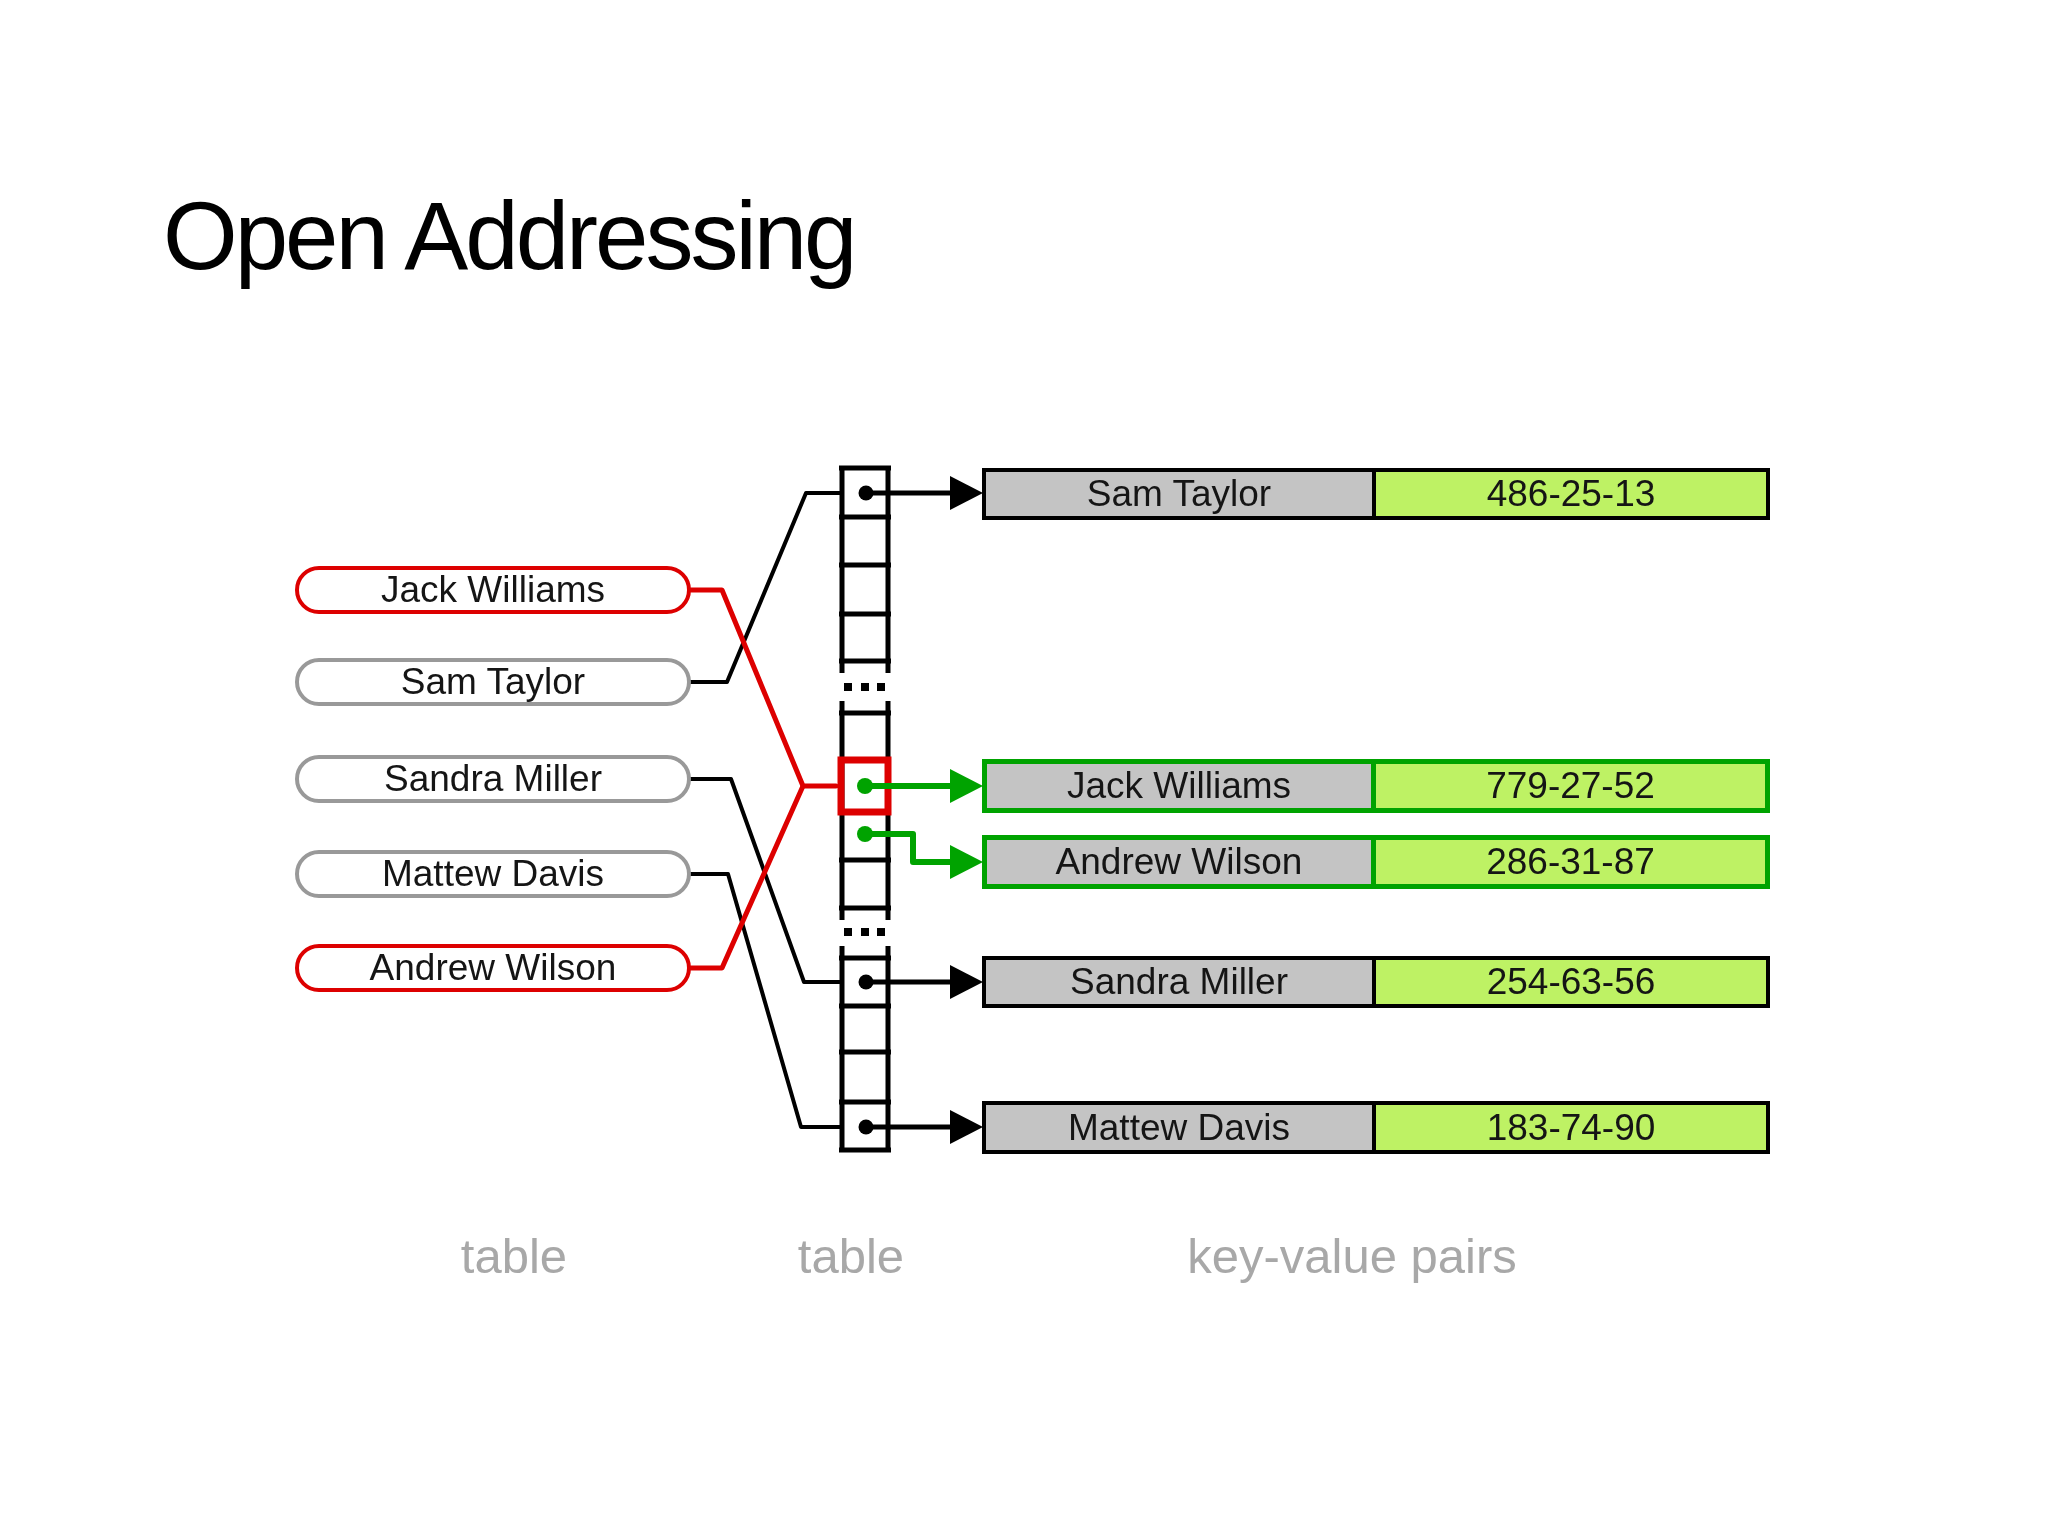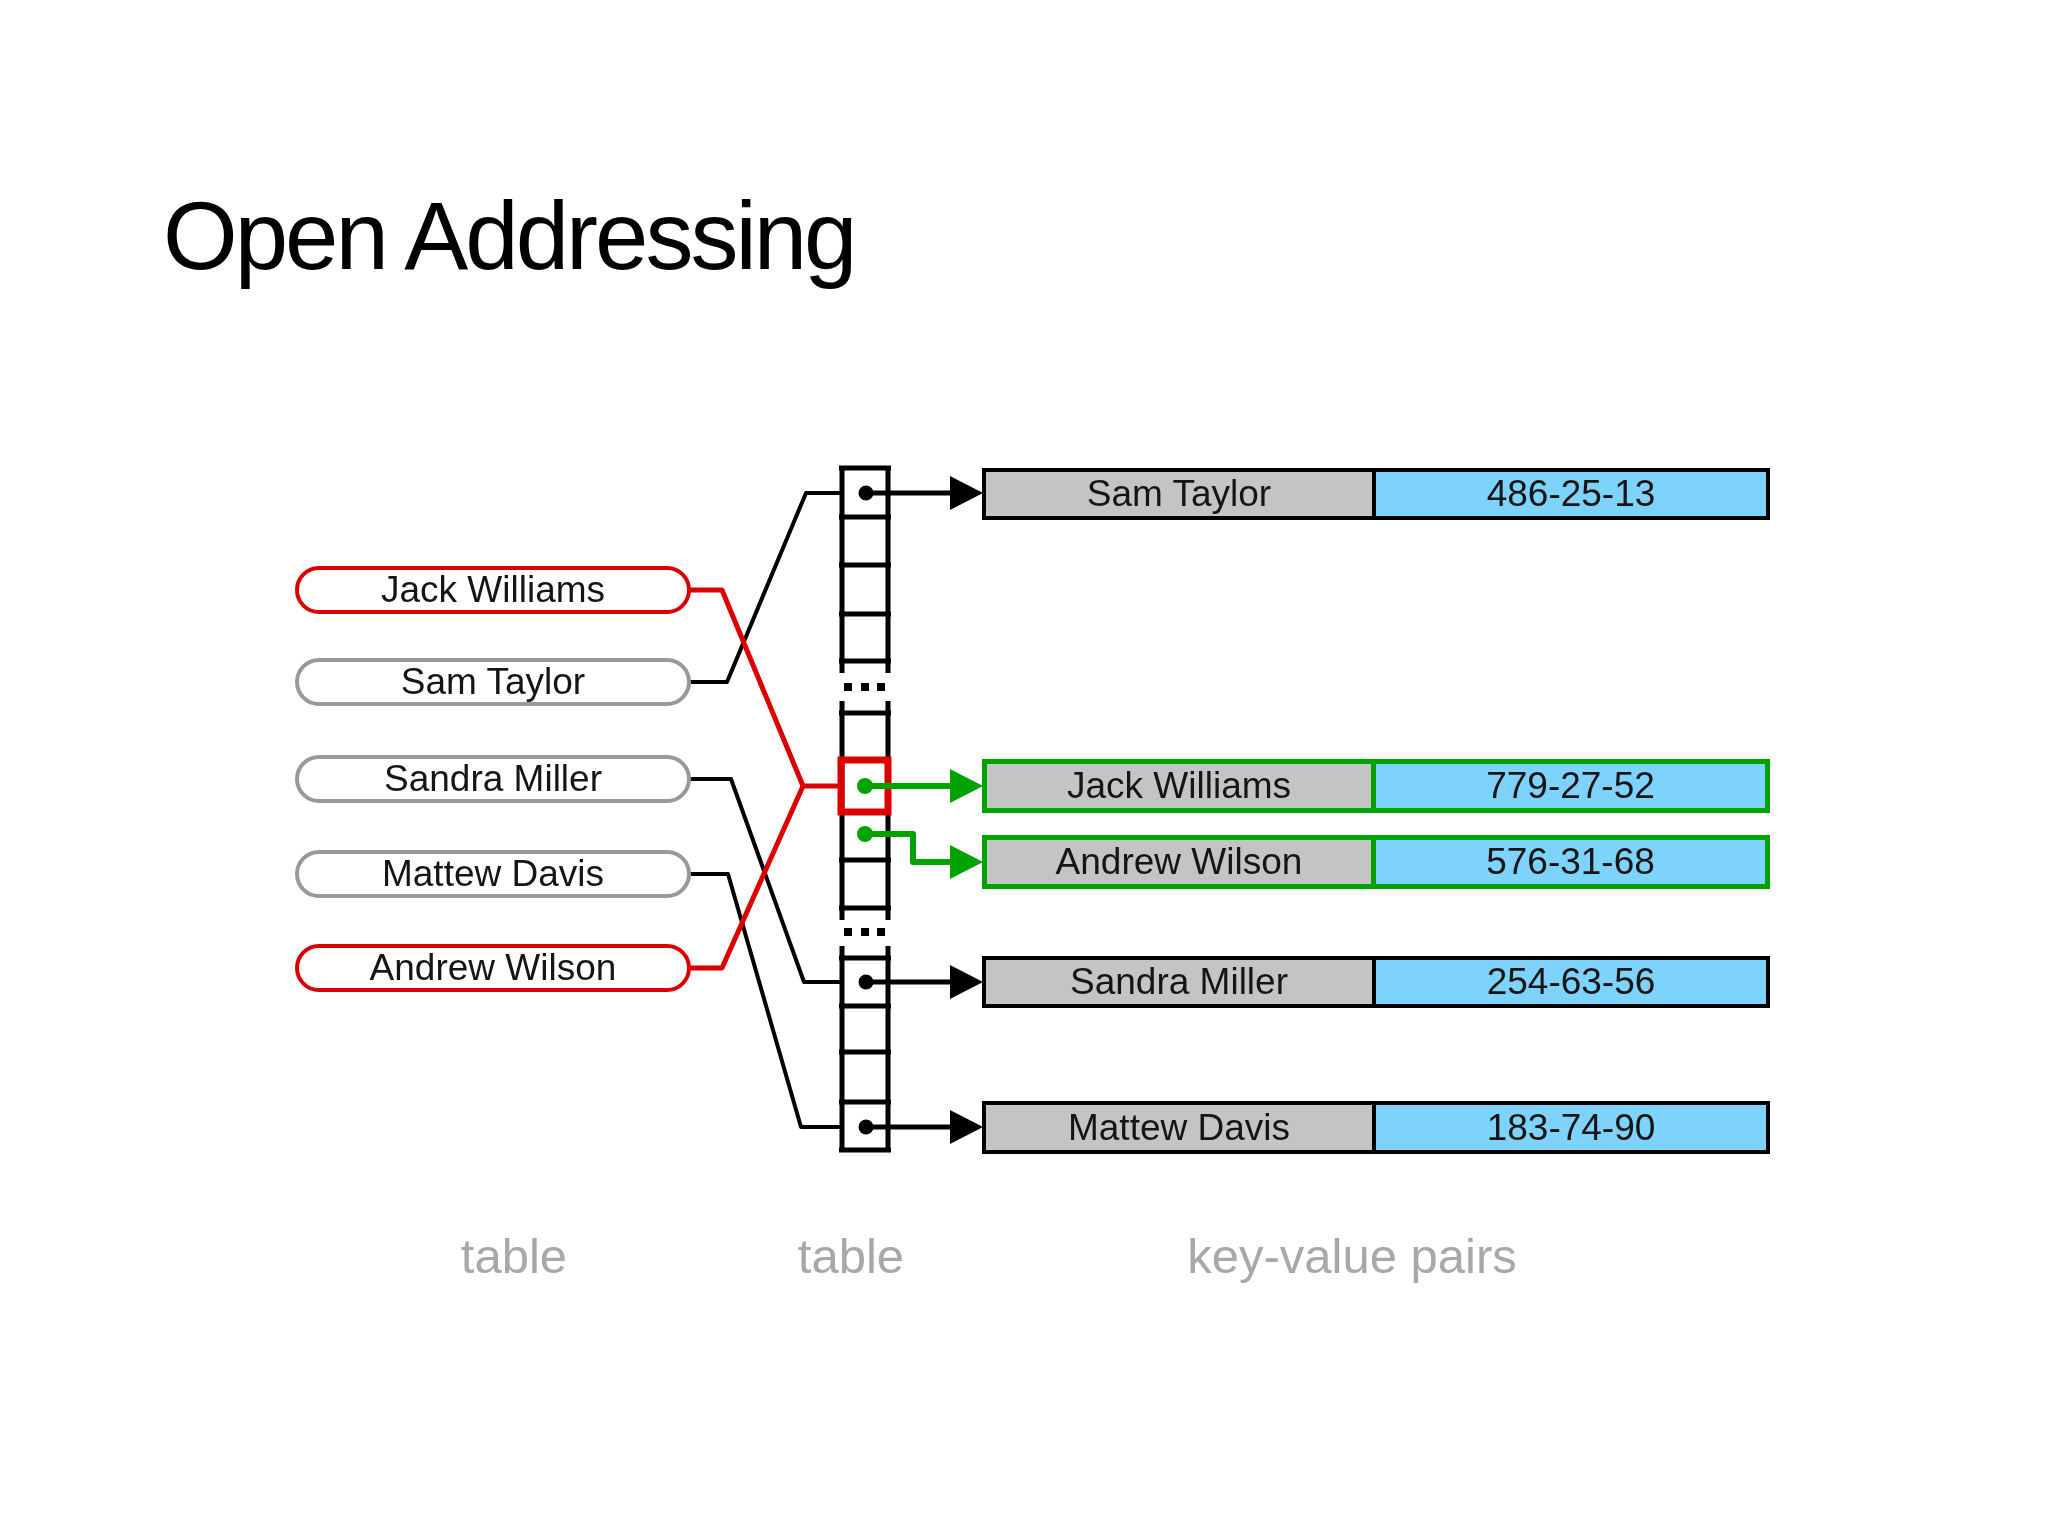--- a/index.html
+++ b/index.html
@@ -50,21 +50,21 @@
     background:#c4c4c4;
     font-size:37px;color:#151515;
     white-space:nowrap;
     box-sizing:border-box;
   }
   .kv.black .kcell{border-right:4px solid #000000;}
   .kv.green .kcell{border-right:5px solid #00a300;}
   .kv .vcell{
     width:50%;
     display:flex;align-items:center;justify-content:center;
-    background:#7dd3fc;
+    background:#bef264;
     font-size:37px;color:#151515;
     white-space:nowrap;
   }
   .col-label{
     position:absolute;
     transform:translateX(-50%);
     font-size:49px;
     color:#a8a8a8;
     white-space:nowrap;
   }
@@ -150,21 +150,21 @@
   <div class="kv black" style="top:468px;height:52px;">
     <div class="kcell">Sam Taylor</div>
     <div class="vcell">486-25-13</div>
   </div>
   <div class="kv green" style="top:759px;height:54px;">
     <div class="kcell">Jack Williams</div>
     <div class="vcell">779-27-52</div>
   </div>
   <div class="kv green" style="top:835px;height:54px;">
     <div class="kcell">Andrew Wilson</div>
-    <div class="vcell">576-31-68</div>
+    <div class="vcell">286-31-87</div>
   </div>
   <div class="kv black" style="top:956px;height:52px;">
     <div class="kcell">Sandra Miller</div>
     <div class="vcell">254-63-56</div>
   </div>
   <div class="kv black" style="top:1101px;height:53px;">
     <div class="kcell">Mattew Davis</div>
     <div class="vcell">183-74-90</div>
   </div>
 

